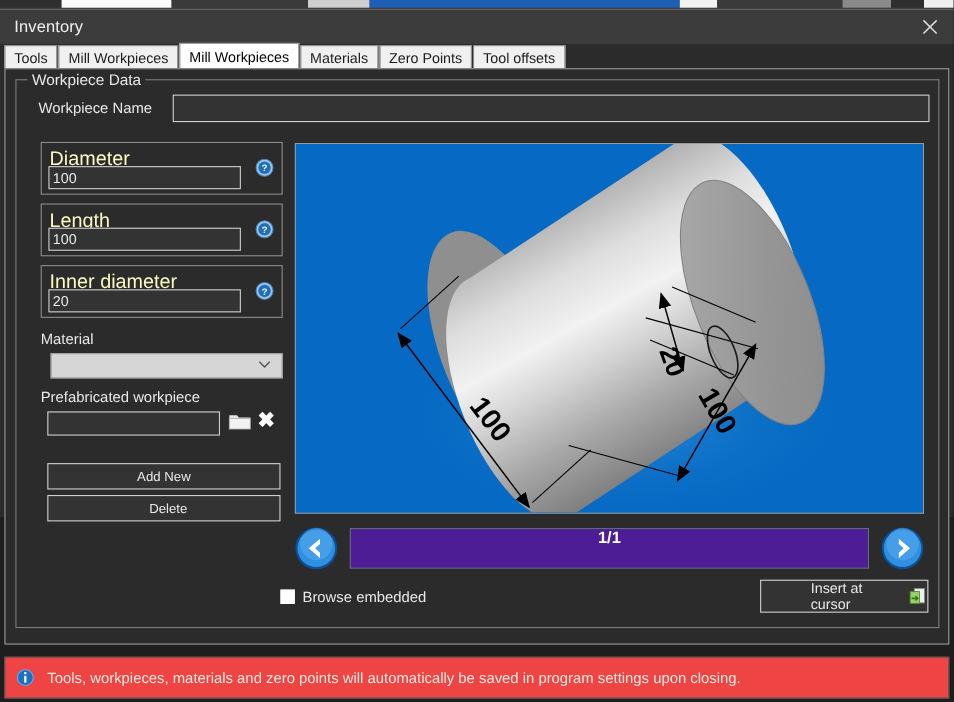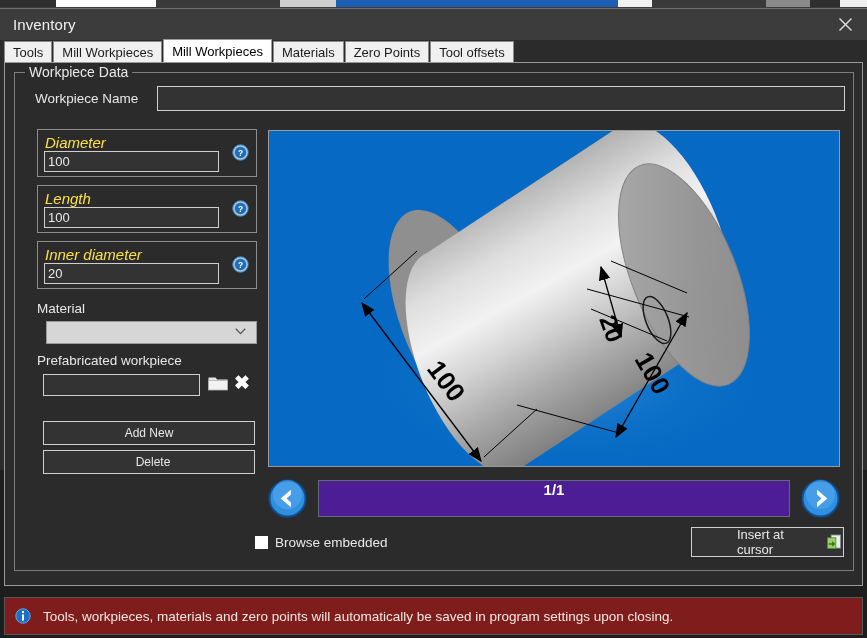--- a/index.html
+++ b/index.html
@@ -136,21 +136,21 @@
   .field-group {
     position: relative;
     border: 1px solid #8c8c8c;
     height: 48px;
     margin-bottom: 8px;
     box-sizing: border-box;
     background: #2b2b2b;
   }
   .field-label {
     position: absolute; left: 7px; top: 4px;
-    font-size: 15px; color: #fde047; font-style: italic;
+    font-size: 18px; color: #fef9c3;
   }
   .field-input {
     position: absolute; left: 6px; top: 21px;
     width: 175px; height: 21px;
     background: #333333;
     border: 1px solid #cfcfcf;
     color: #e8e8e8;
     font-family: "Liberation Sans", sans-serif;
     font-size: 13px;
     padding: 0 3px;
@@ -300,21 +300,21 @@
   }
   #insert-label {
     font-size: 13px; color: #e8e8e8; margin-right: 8px;
   }
 
   
   #status-bar {
     position: absolute;
     left: 4px; top: 588px;
     width: 859px; height: 38px;
-    background: #7f1d1d;
+    background: #ef4444;
     border: 1px solid #585858;
     box-sizing: border-box;
     display: flex; align-items: center;
   }
   #status-icon { margin-left: 10px; margin-right: 12px; }
   #status-text { font-size: 13.5px; color: #f0e8df; }
 </style>
 </head>
 <body>
 

